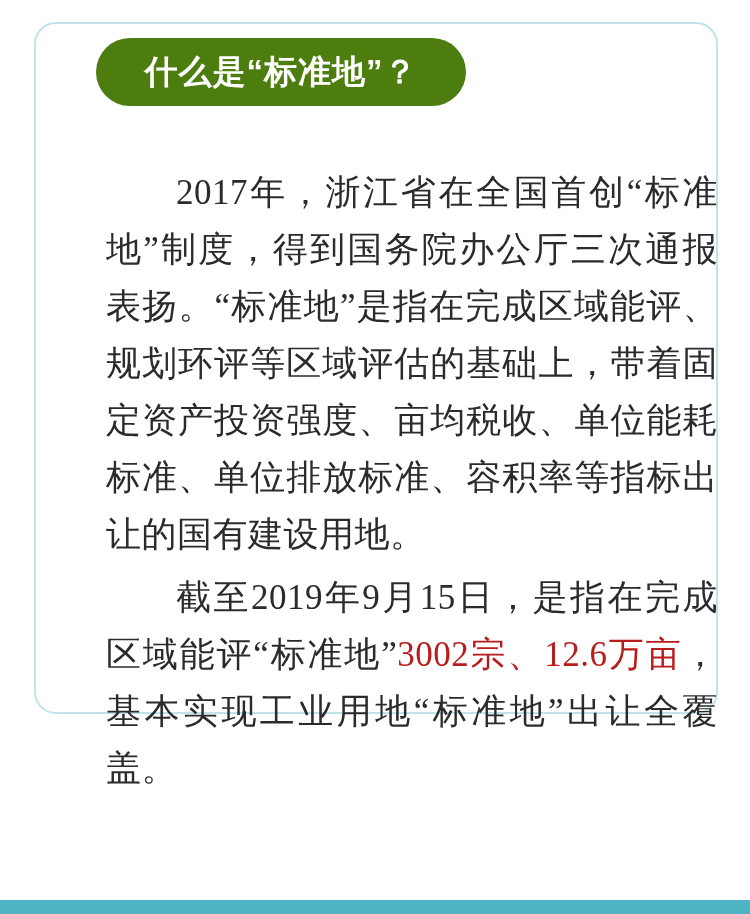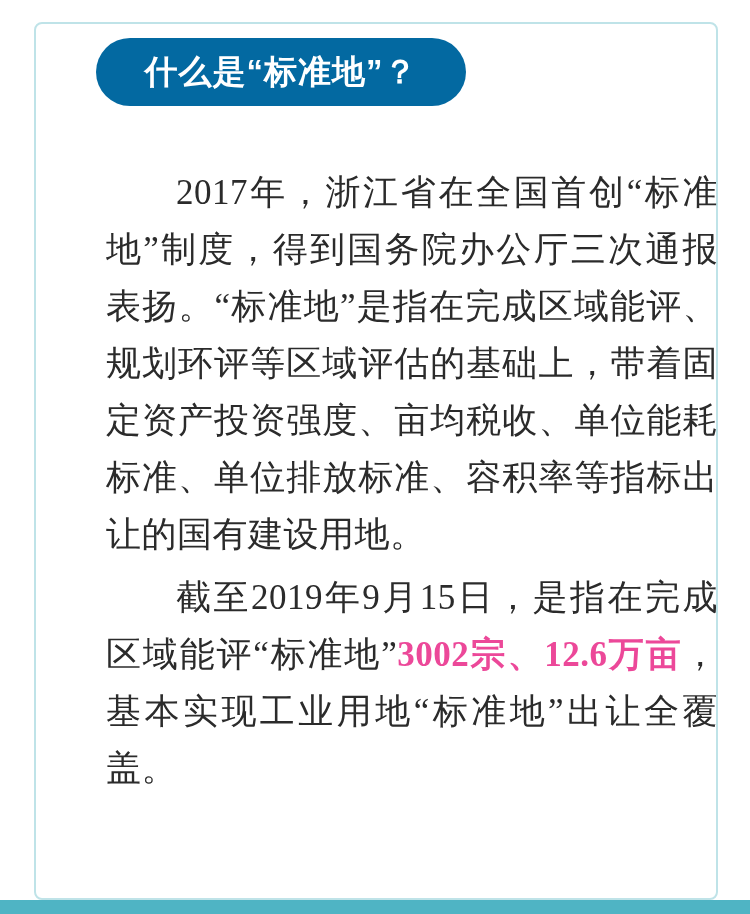--- a/index.html
+++ b/index.html
@@ -14,36 +14,36 @@
     position: relative;
     overflow: hidden;
   }
 
   
   .card {
     position: absolute;
     left: 34px;
     top: 22px;
     width: 684px;
-    height: 878px;
+    height: 692px;
     border: 2px solid #bfe3e8;
-    border-radius: 8px;
+    border-radius: 22px;
     box-sizing: border-box;
     background: #ffffff;
     padding-left: 18px;
   }
 
   
   .heading-pill {
     position: absolute;
     left: 96px;
     top: 38px;
     min-width: 370px;
     height: 68px;
-    background: #0369a1;
+    background: #4d7c0f;
     border-radius: 34px;
     display: flex;
     align-items: center;
     justify-content: center;
     padding: 0 34px;
     box-sizing: border-box;
     z-index: 5;
   }
   .heading-pill .heading-text {
     color: #ffffff;
@@ -69,22 +69,22 @@
     line-height: 57px;
     color: #2b2b2b;
     text-align: justify;
     text-justify: inter-ideograph;
     text-indent: 2em;
     font-family: "Liberation Serif", "DejaVu Serif", serif;
     letter-spacing: 0.5px;
   }
 
   .highlight {
-    color: #ec4899;
-    font-weight: bold;
+    color: #b91c1c;
+    font-weight: normal;
   }
 
   
   .bottom-bar {
     position: absolute;
     left: 0;
     bottom: 0;
     width: 750px;
     height: 14px;
     background: #4fb4c4;

